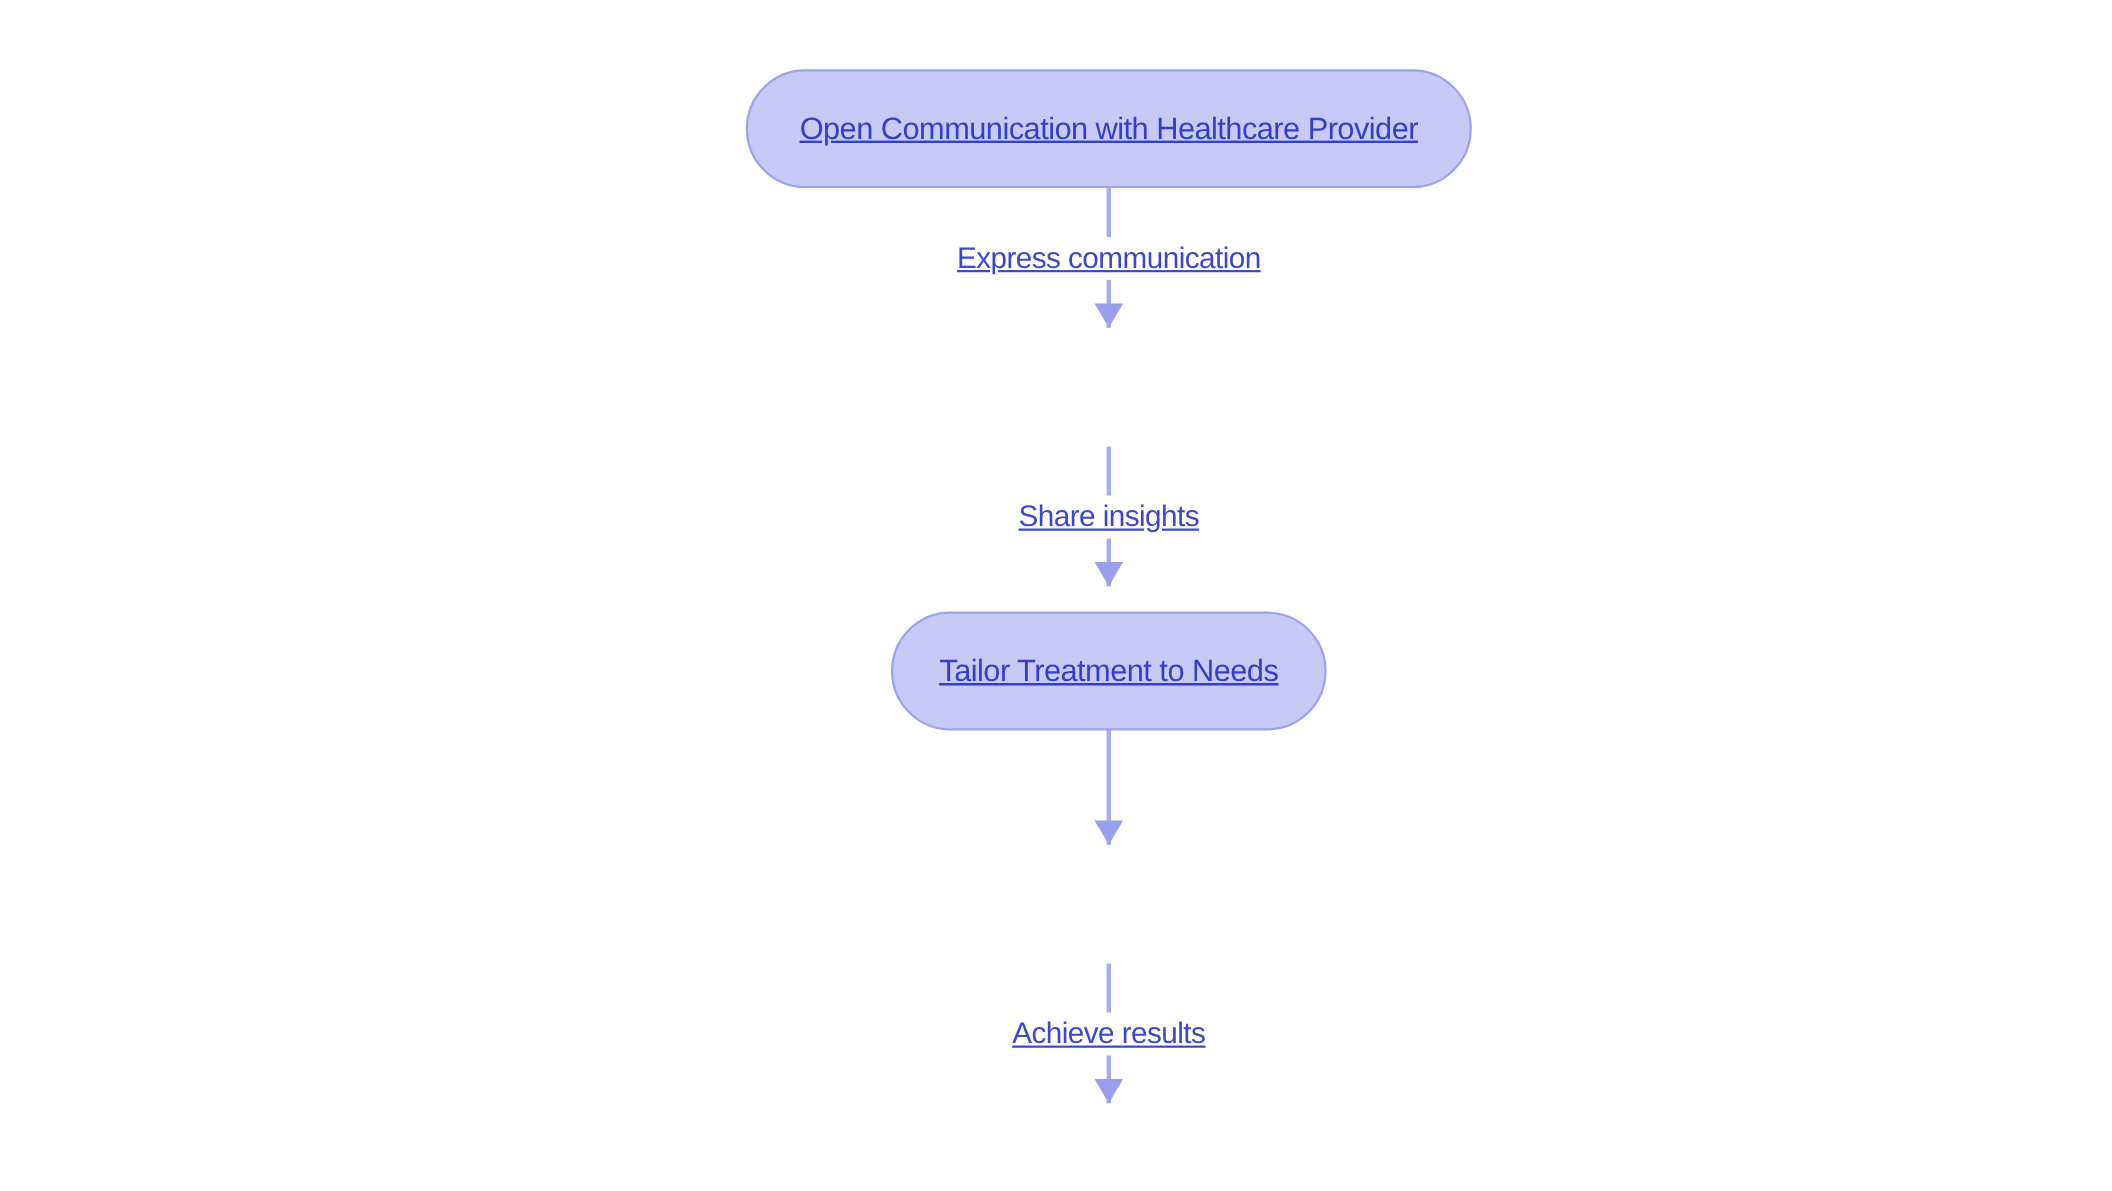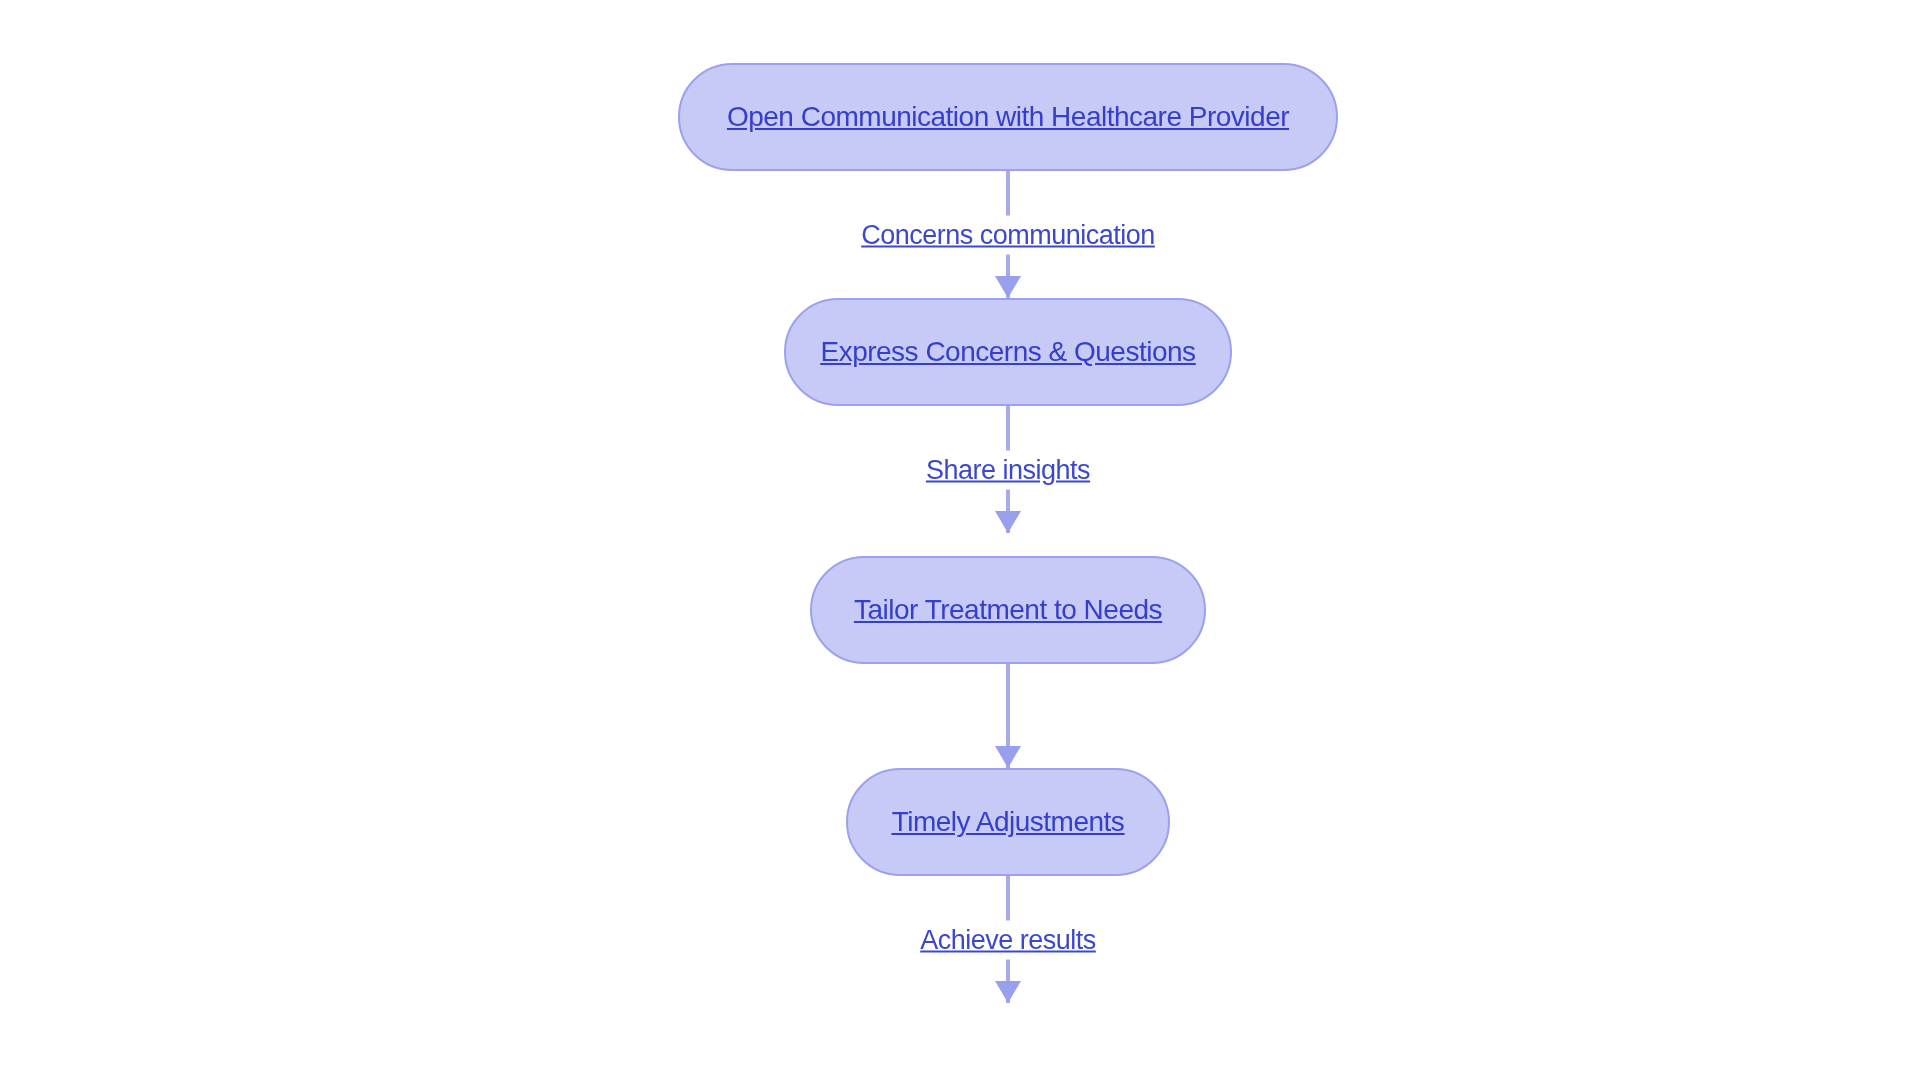--- a/index.html
+++ b/index.html
@@ -84,40 +84,34 @@
 </head>
 <body>
 
 <div class="canvas">
 
   <div class="node n1">
     <span>Open Communication with Healthcare Provider</span>
   </div>
 
   <div class="edge-line l1"></div>
-  <div class="edge-label t1">Concerns communication</div>
+  <div class="edge-label t1">Express communication</div>
   <div class="edge-arrow a1"></div>
 
-  <div class="node n2">
-    <span>Express Concerns &amp; Questions</span>
-  </div>
 
   <div class="edge-line l2"></div>
   <div class="edge-label t2">Share insights</div>
   <div class="edge-arrow a2"></div>
 
   <div class="node n3">
     <span>Tailor Treatment to Needs</span>
   </div>
 
   <div class="edge-line l3"></div>
   <div class="edge-arrow a3"></div>
 
-  <div class="node n4">
-    <span>Timely Adjustments</span>
-  </div>
 
   <div class="edge-line l4"></div>
   <div class="edge-label t4">Achieve results</div>
   <div class="edge-arrow a4"></div>
 
 
 </div>
 
 </body></html>

